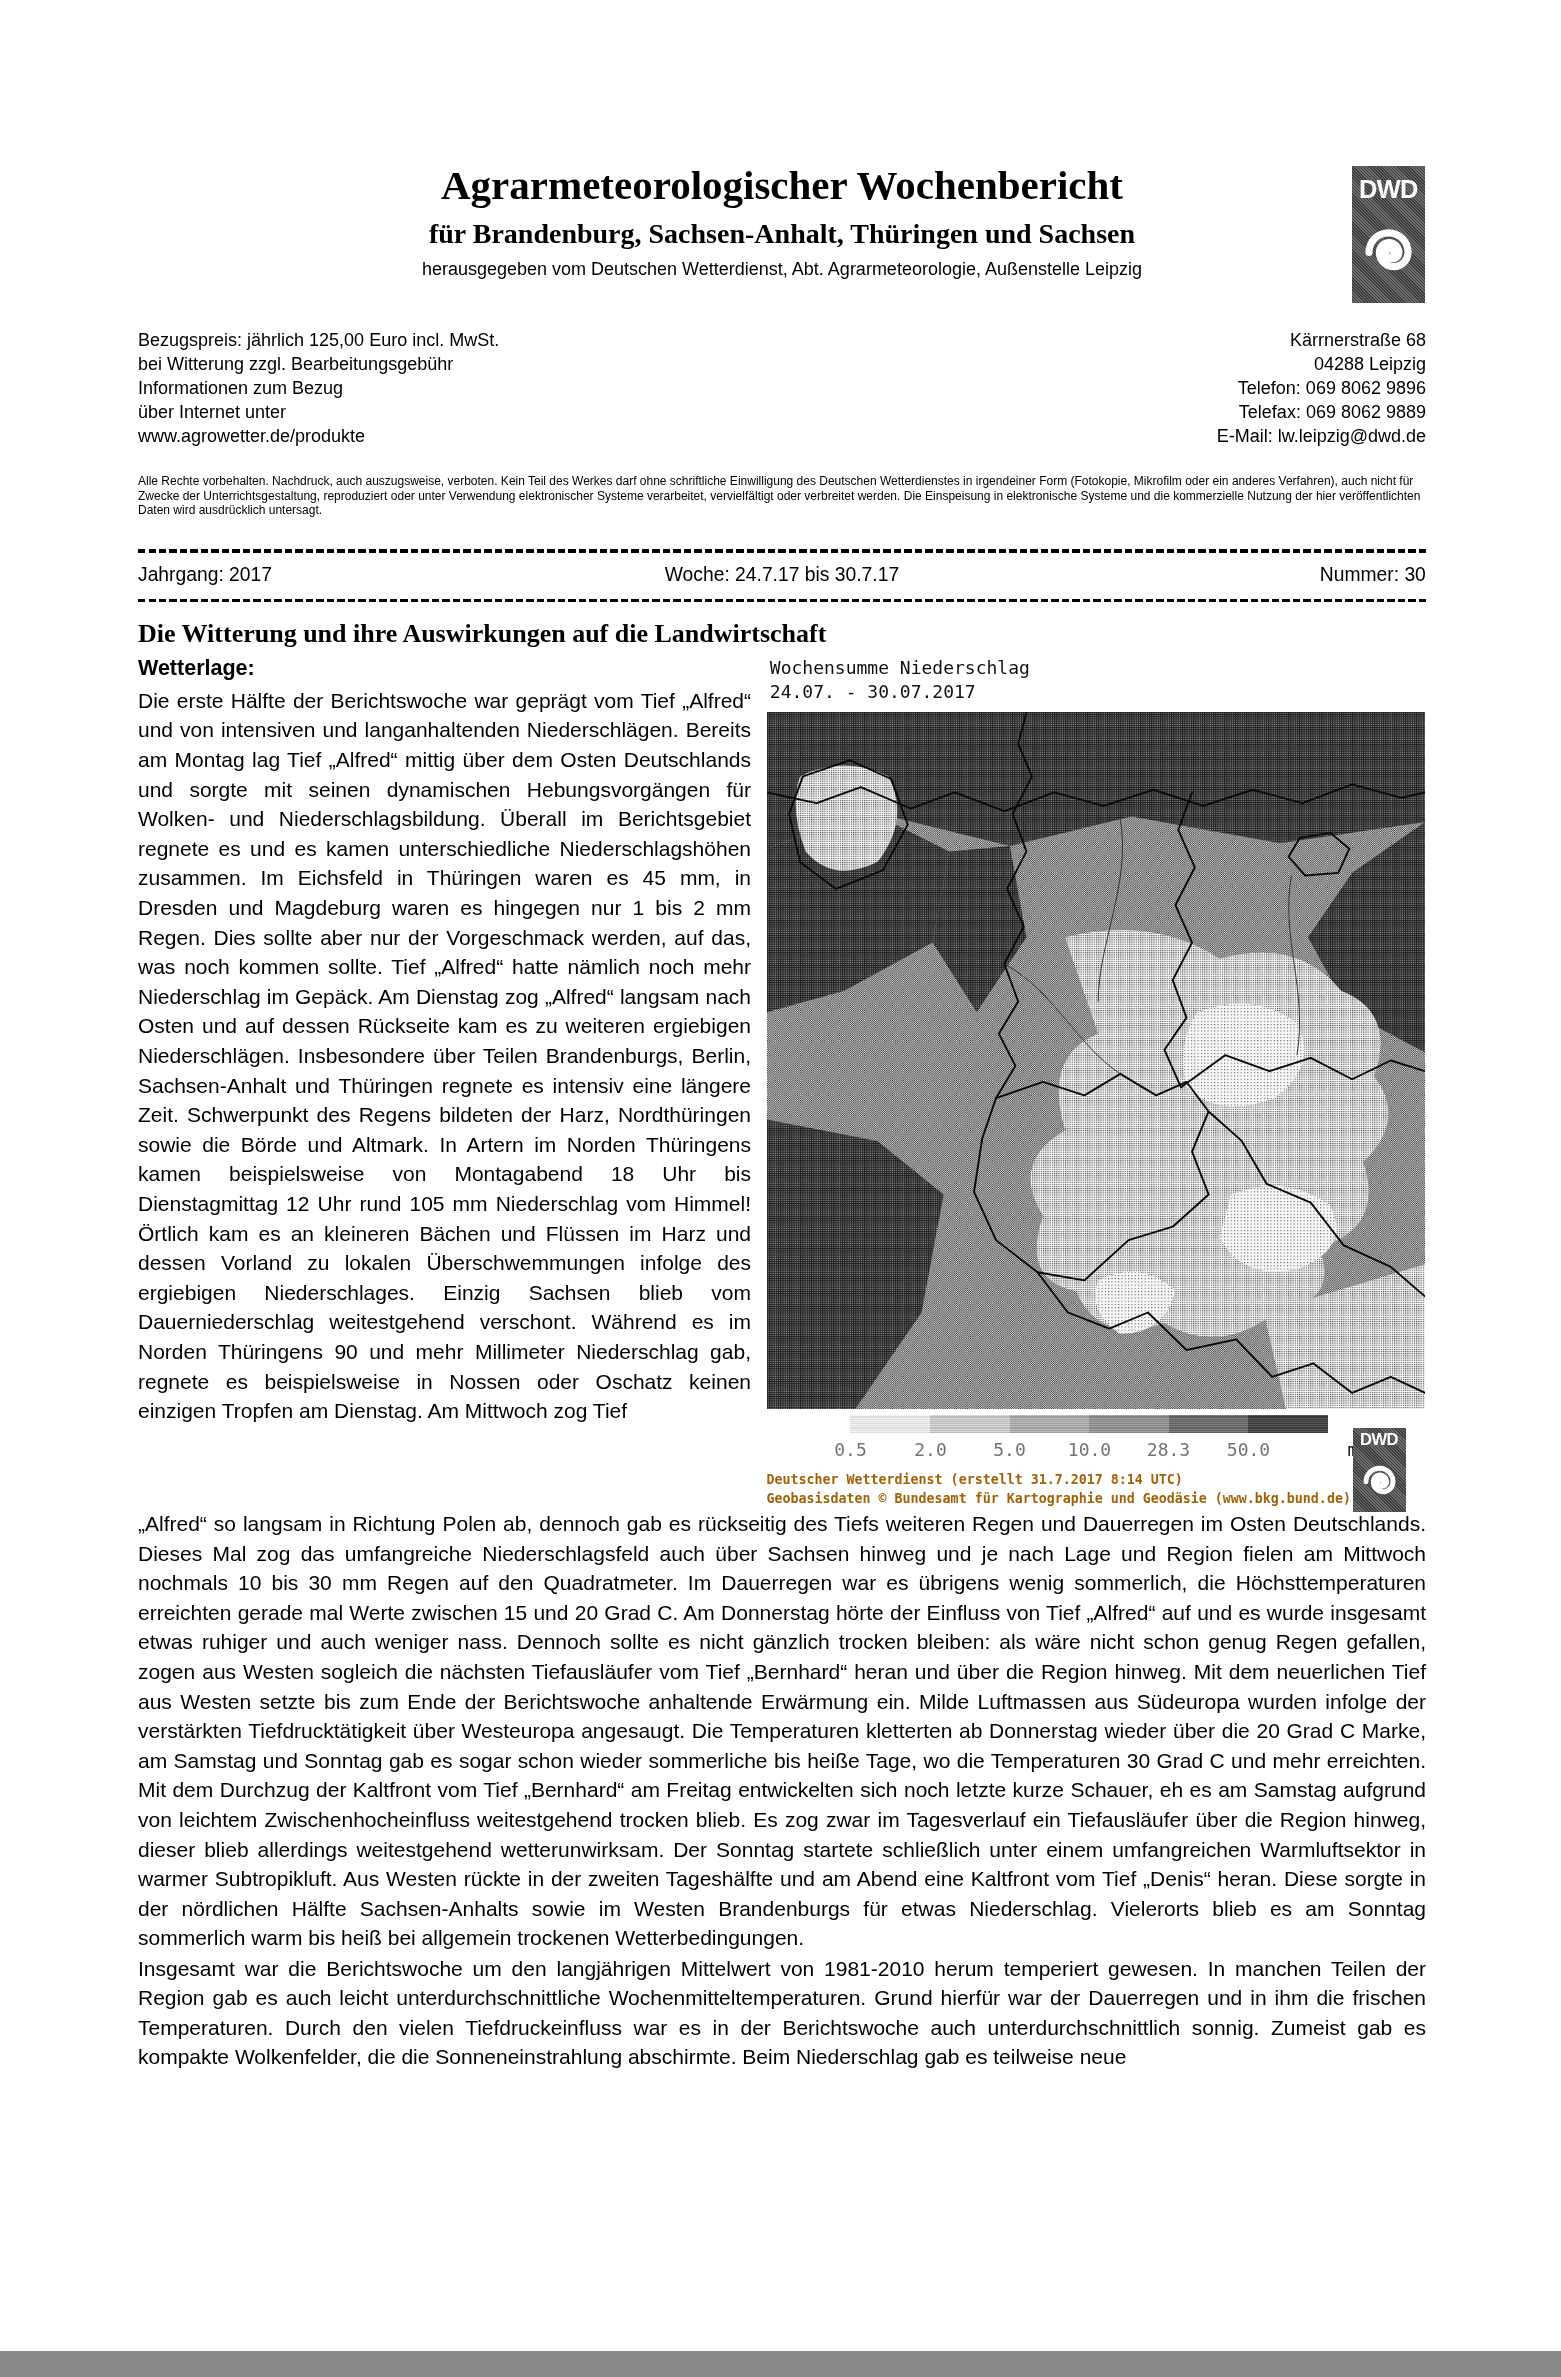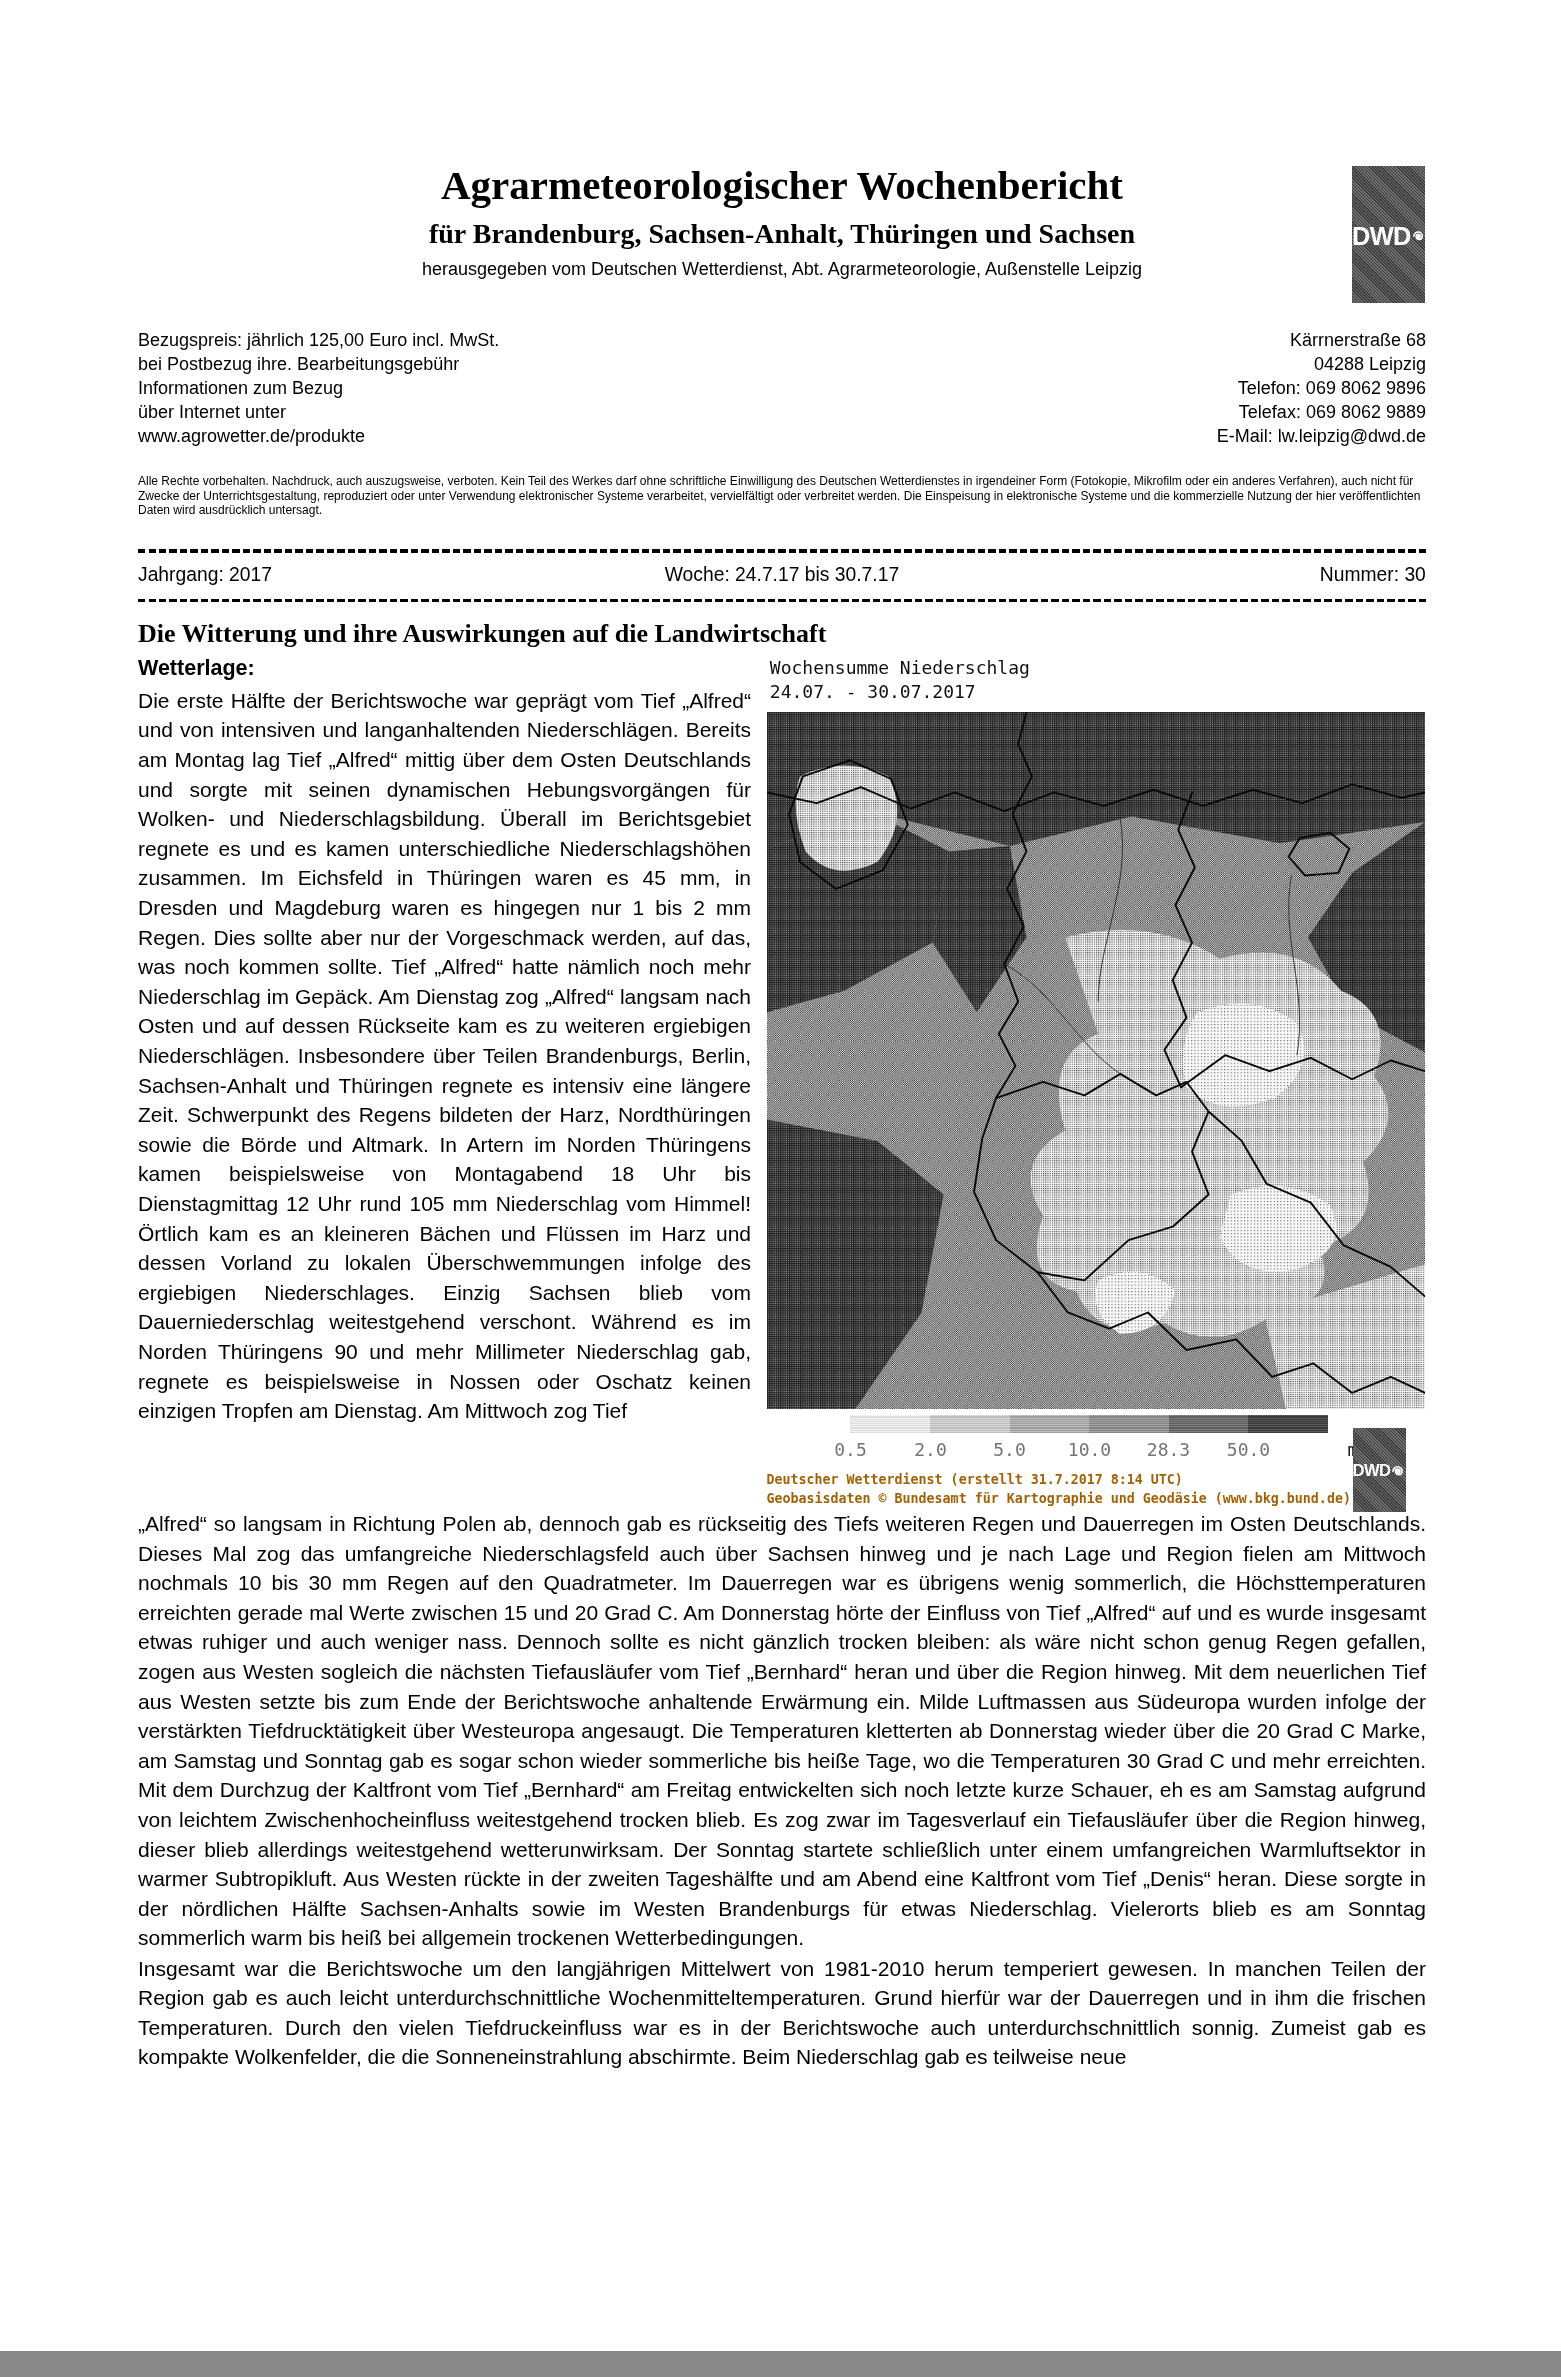--- a/index.html
+++ b/index.html
@@ -23,21 +23,21 @@
   .subtitle {
     font-family:"Liberation Serif", serif;
     font-weight:bold; font-size:28px; margin-top:8.8px;
   }
   .publisher { font-size:18px; margin-top:8.8px; }
 
   
   .dwd-logo {
     background:#5a5a5a;
     background-image:repeating-linear-gradient(45deg,#3e3e3e 0 1.1px,#6e6e6e 1.1px 2.2px);
-    display:flex; flex-direction:row; align-items:center; justify-content:center;
+    display:flex; flex-direction:column; align-items:center; justify-content:center;
   }
   .dwd-logo .dwd-word {
     color:#fff; font-weight:bold; font-family:"Liberation Sans",sans-serif;
     letter-spacing:-0.6px;
   }
   .dwd-logo.large { position:absolute; right:1.1px; top:166px; width:73px; height:137px; padding-top:3.3px; }
   .dwd-logo.large .dwd-word { font-size:25.4px; }
   .dwd-logo.small { position:absolute; right:19px; bottom:-3.3px; width:53px; height:84px; padding-top:2.2px; }
   .dwd-logo.small .dwd-word { font-size:16.6px; }
 
@@ -123,21 +123,21 @@
         <span class="dwd-word">DWD</span>
         <svg width="65" height="94" viewBox="0 0 100 100" aria-hidden="true">
           <path d="M20,52 A30,30 0 1,1 80,52 A22,22 0 1,1 36,52 A15,15 0 1,1 66,52 A10,10 0 1,1 46,52 A6,6 0 1,1 58,52" fill="none" stroke="#ffffff" stroke-width="11" stroke-linecap="round"></path>
         </svg>
       </div>
     </div>
 
     <div class="info-row">
       <div class="info-left">
         <div>Bezugspreis: jährlich 125,00 Euro incl. MwSt.</div>
-        <div>bei Postbezug ihre. Bearbeitungsgebühr</div>
+        <div>bei Witterung zzgl. Bearbeitungsgebühr</div>
         <div>Informationen zum Bezug</div>
         <div>über Internet unter</div>
         <div>www.agrowetter.de/produkte</div>
       </div>
       <div class="info-right">
         <div>Kärrnerstraße 68</div>
         <div>04288 Leipzig</div>
         <div>Telefon: 069 8062 9896</div>
         <div>Telefax: 069 8062 9889</div>
         <div>E-Mail: lw.leipzig@dwd.de</div>

